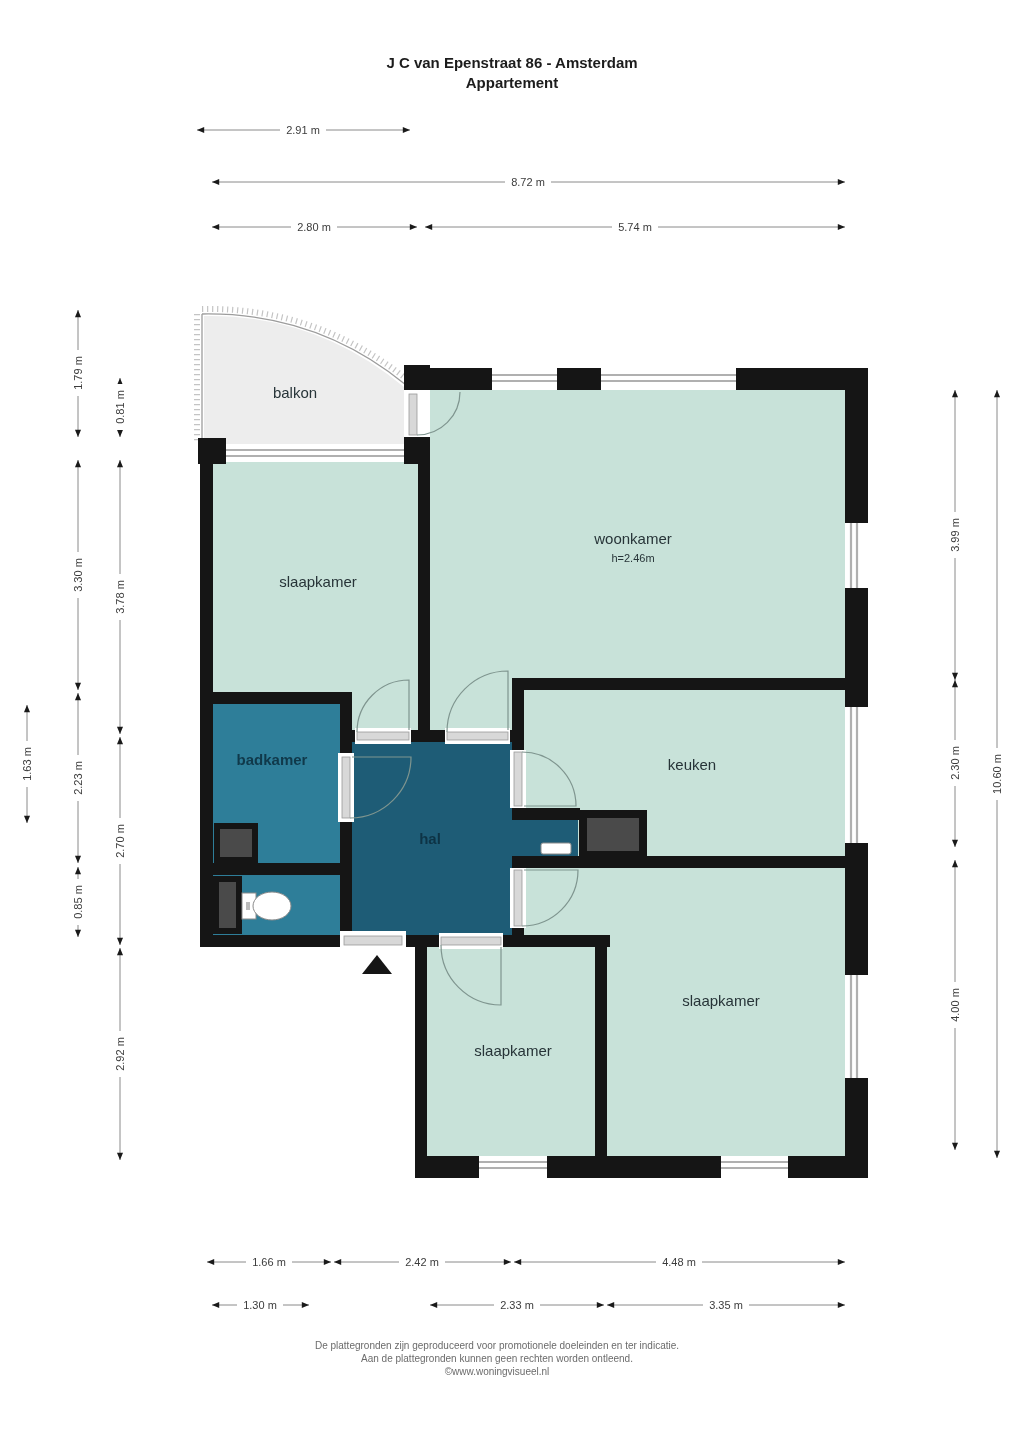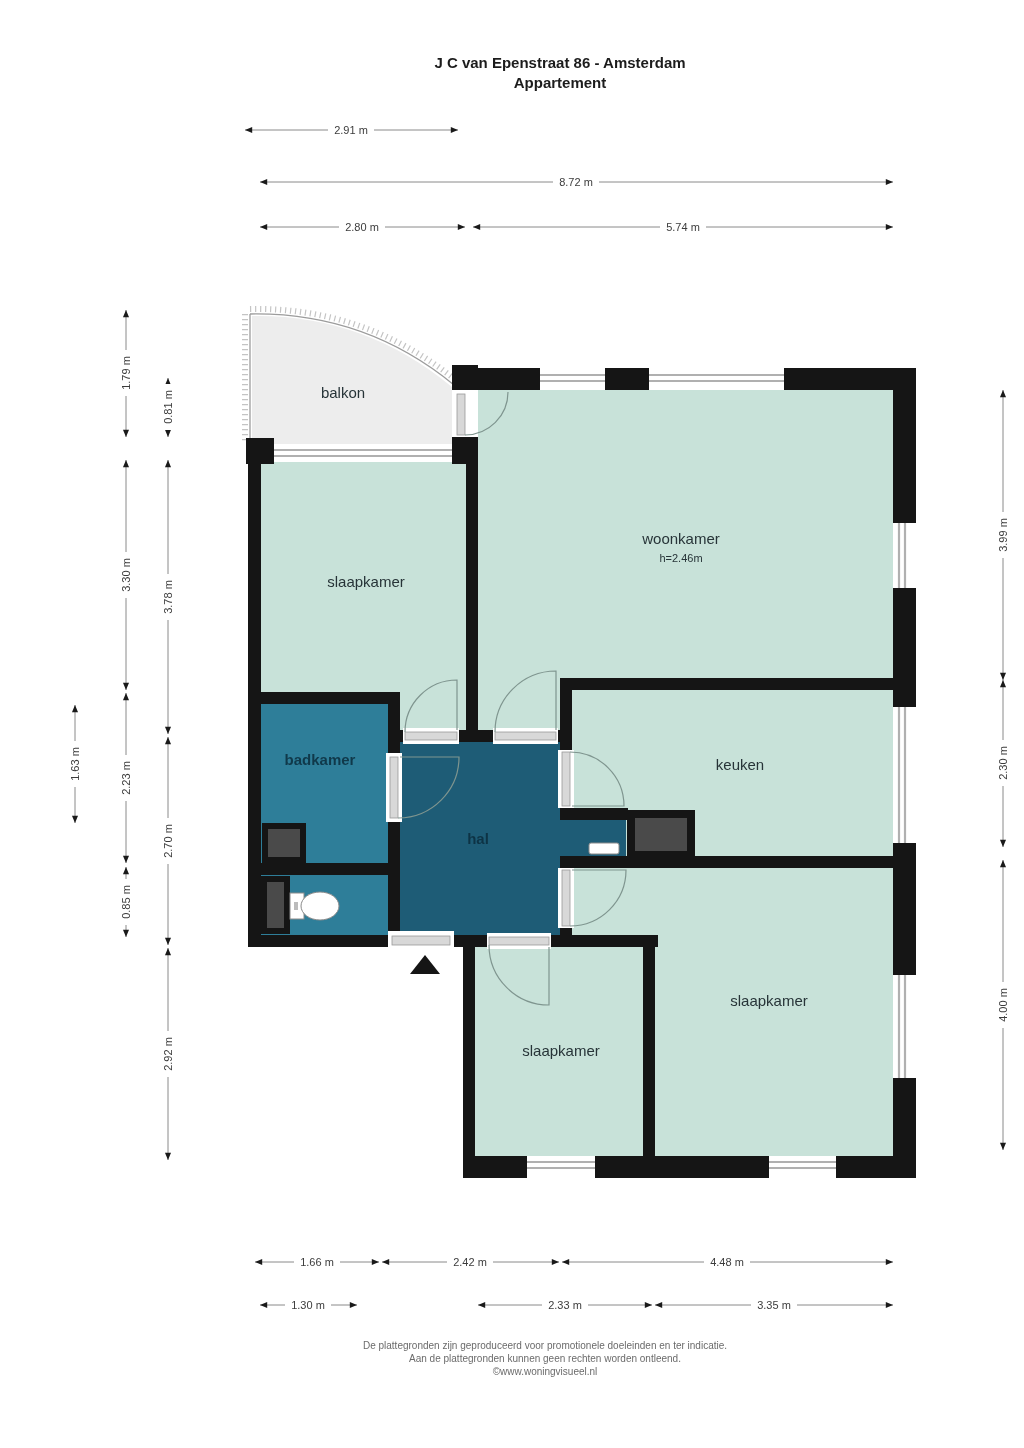--- a/index.html
+++ b/index.html
@@ -1,17 +1,17 @@
 <!DOCTYPE html>
 <html><head>
 <meta charset="utf-8">
 <style>
   html,body{margin:0;padding:0;background:#ffffff;}
   .page{width:924px;height:1448px;position:relative;background:#fff;
-        font-family:"Liberation Sans", sans-serif;margin-left:48px;}
+        font-family:"Liberation Sans", sans-serif;}
   svg{display:block;}
   text{font-family:"Liberation Sans", sans-serif;}
   .title-line{font-size:15px;font-weight:bold;fill:#1c1c1c;}
   .room-label{font-size:15px;fill:#273438;}
   .room-label-dark{font-size:15px;fill:#0b2d3d;font-weight:bold;opacity:.85;}
   .room-sub{font-size:11px;fill:#273438;}
   .dim-text{font-size:11px;fill:#3c3c3c;}
   .footer-text{font-size:10px;fill:#6b6b6b;}
   .dim-line{stroke:#8a8a8a;stroke-width:1;}
   .glass{stroke-width:2.2;fill:none;}

